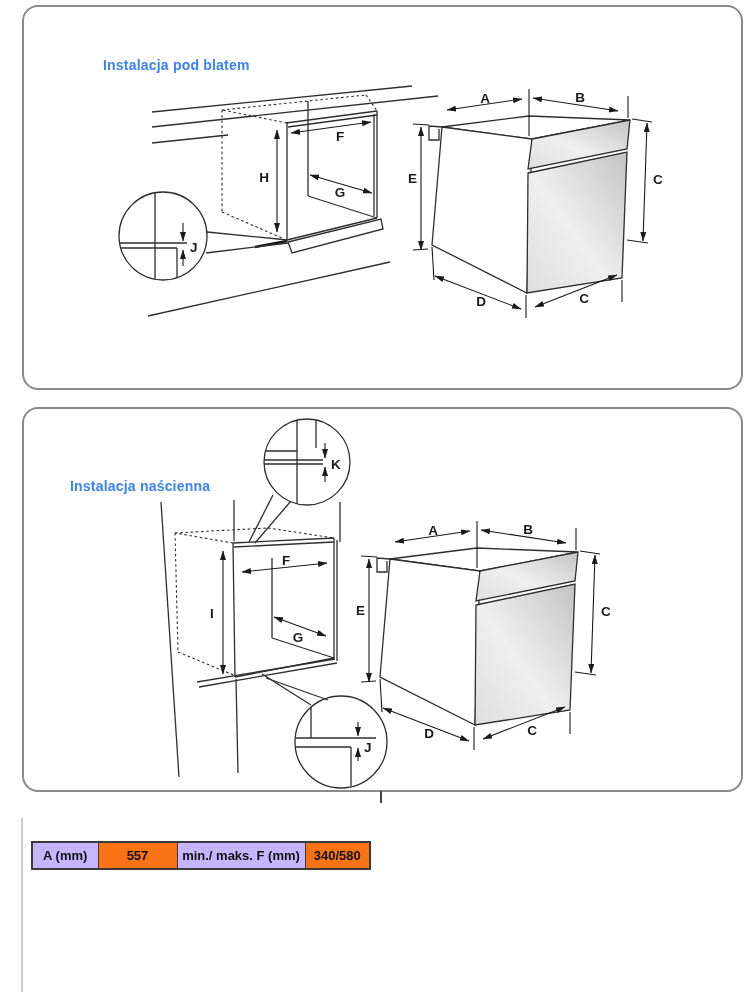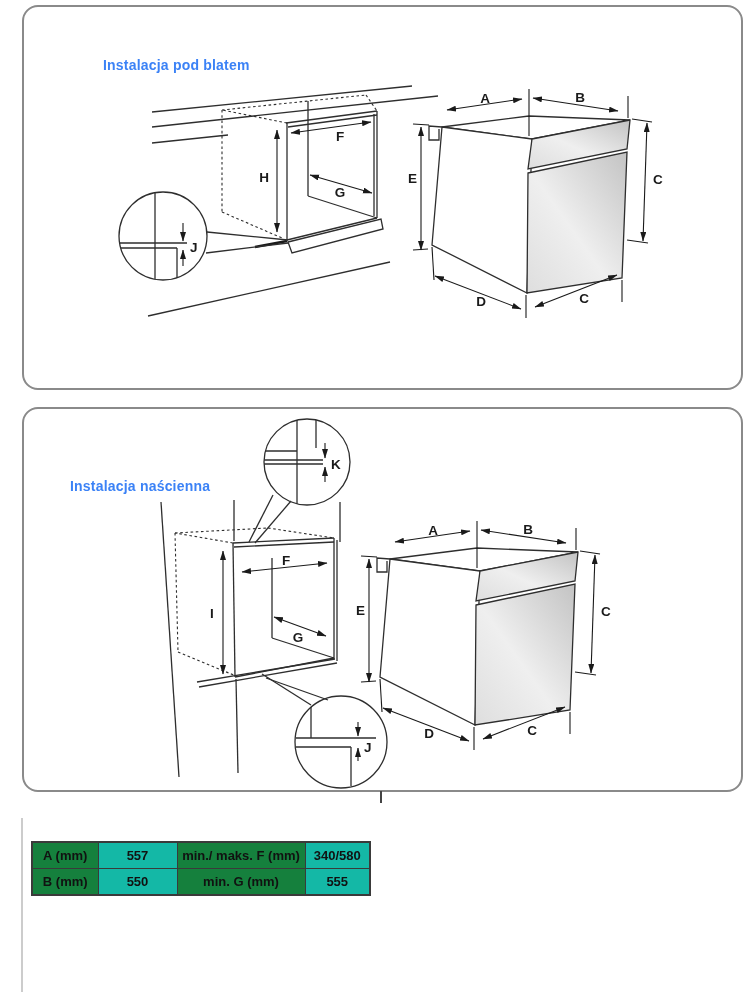--- a/index.html
+++ b/index.html
@@ -32,22 +32,22 @@
   #fold-tick{position:absolute;left:380px;top:791px;width:1.5px;height:12px;background:#444444;}
   #dims-table{
     position:absolute;left:31px;top:841px;border-collapse:collapse;
     font:bold 13px "Liberation Sans",sans-serif;color:#111111;
     border:2px solid #3a3a3a;
   }
   #dims-table td{
     border:1px solid #3a3a3a;height:25px;text-align:center;
     vertical-align:middle;padding:0 2px;
   }
-  #dims-table td.lab{background:#15803d;}
-  #dims-table td.val{background:#14b8a6;}
+  #dims-table td.lab{background:#c4b5fd;}
+  #dims-table td.val{background:#f97316;}
 </style>
 </head>
 <body>
 
 <div class="panel" id="panel-under-counter">
   <div class="panel-title" id="title-under-counter">Instalacja pod blatem</div>
 
   <svg width="717" height="381" viewBox="24 7 717 381">
     <defs>
       <marker id="arr" markerUnits="userSpaceOnUse" markerWidth="9.5" markerHeight="7" refX="9" refY="3" orient="auto-start-reverse">
@@ -262,20 +262,14 @@
       <col style="width:128px">
       <col style="width:65px">
   </colgroup>
   <tbody>
       <tr>
     <td class="lab">A (mm)</td>
     <td class="val">557</td>
     <td class="lab">min./ maks. F (mm)</td>
     <td class="val">340/580</td>
   </tr>
-  <tr>
-    <td class="lab">B (mm)</td>
-    <td class="val">550</td>
-    <td class="lab">min. G (mm)</td>
-    <td class="val">555</td>
-  </tr>
 </tbody>
   </table>
 
 </body></html>

